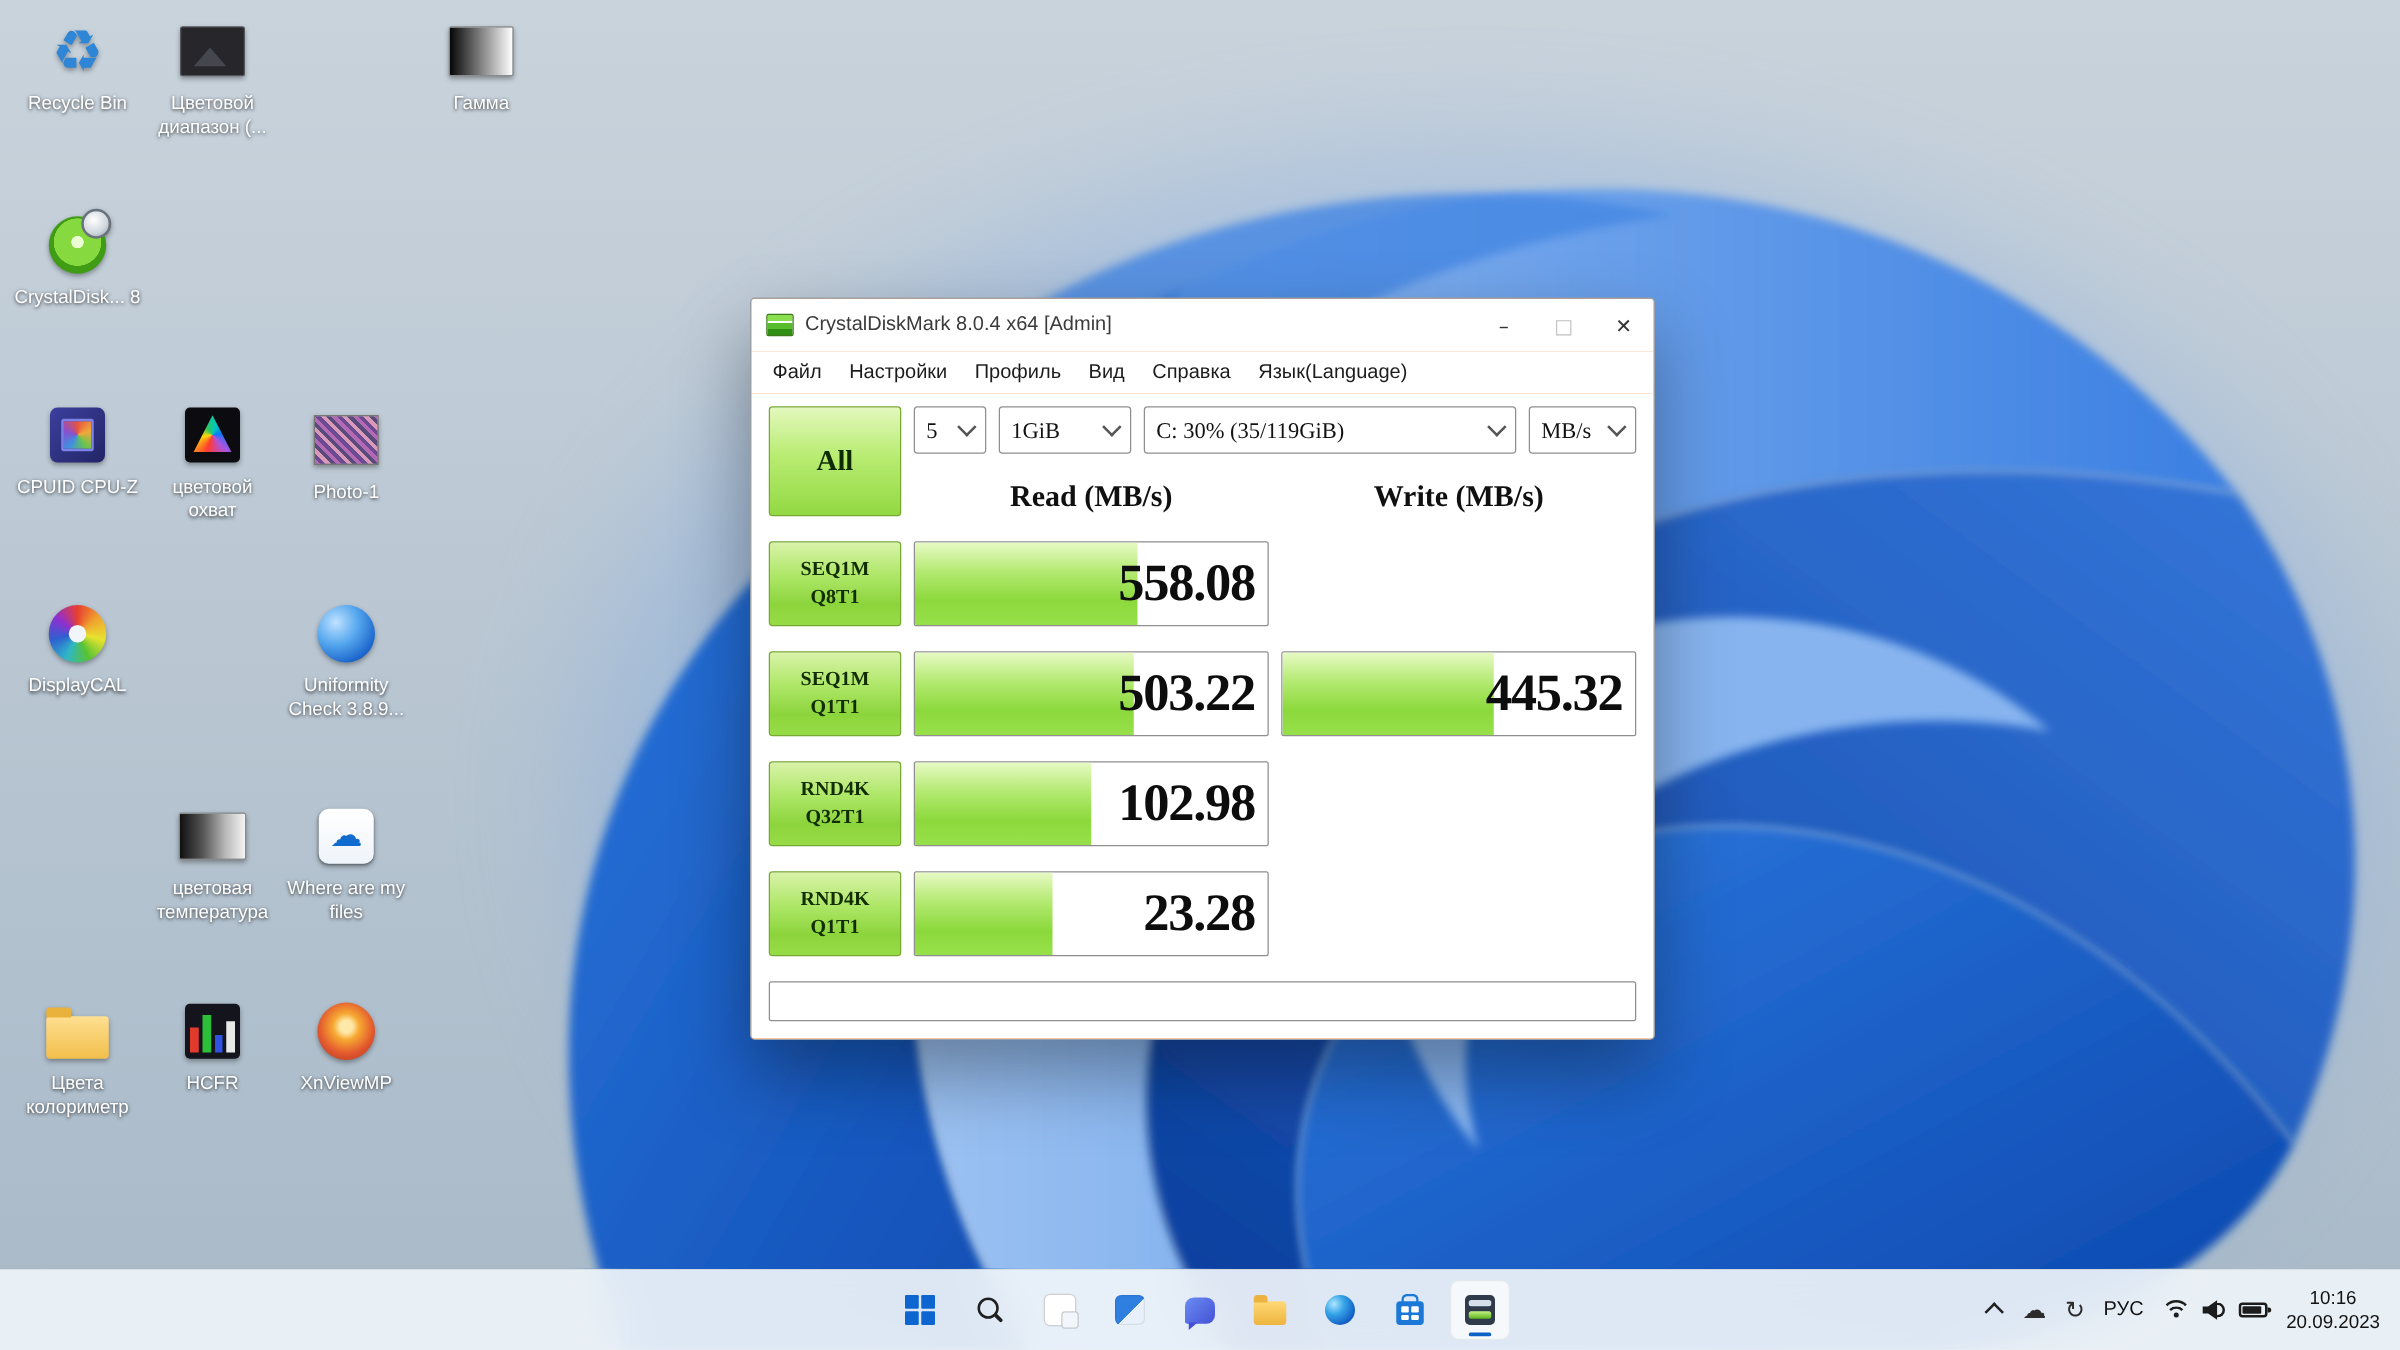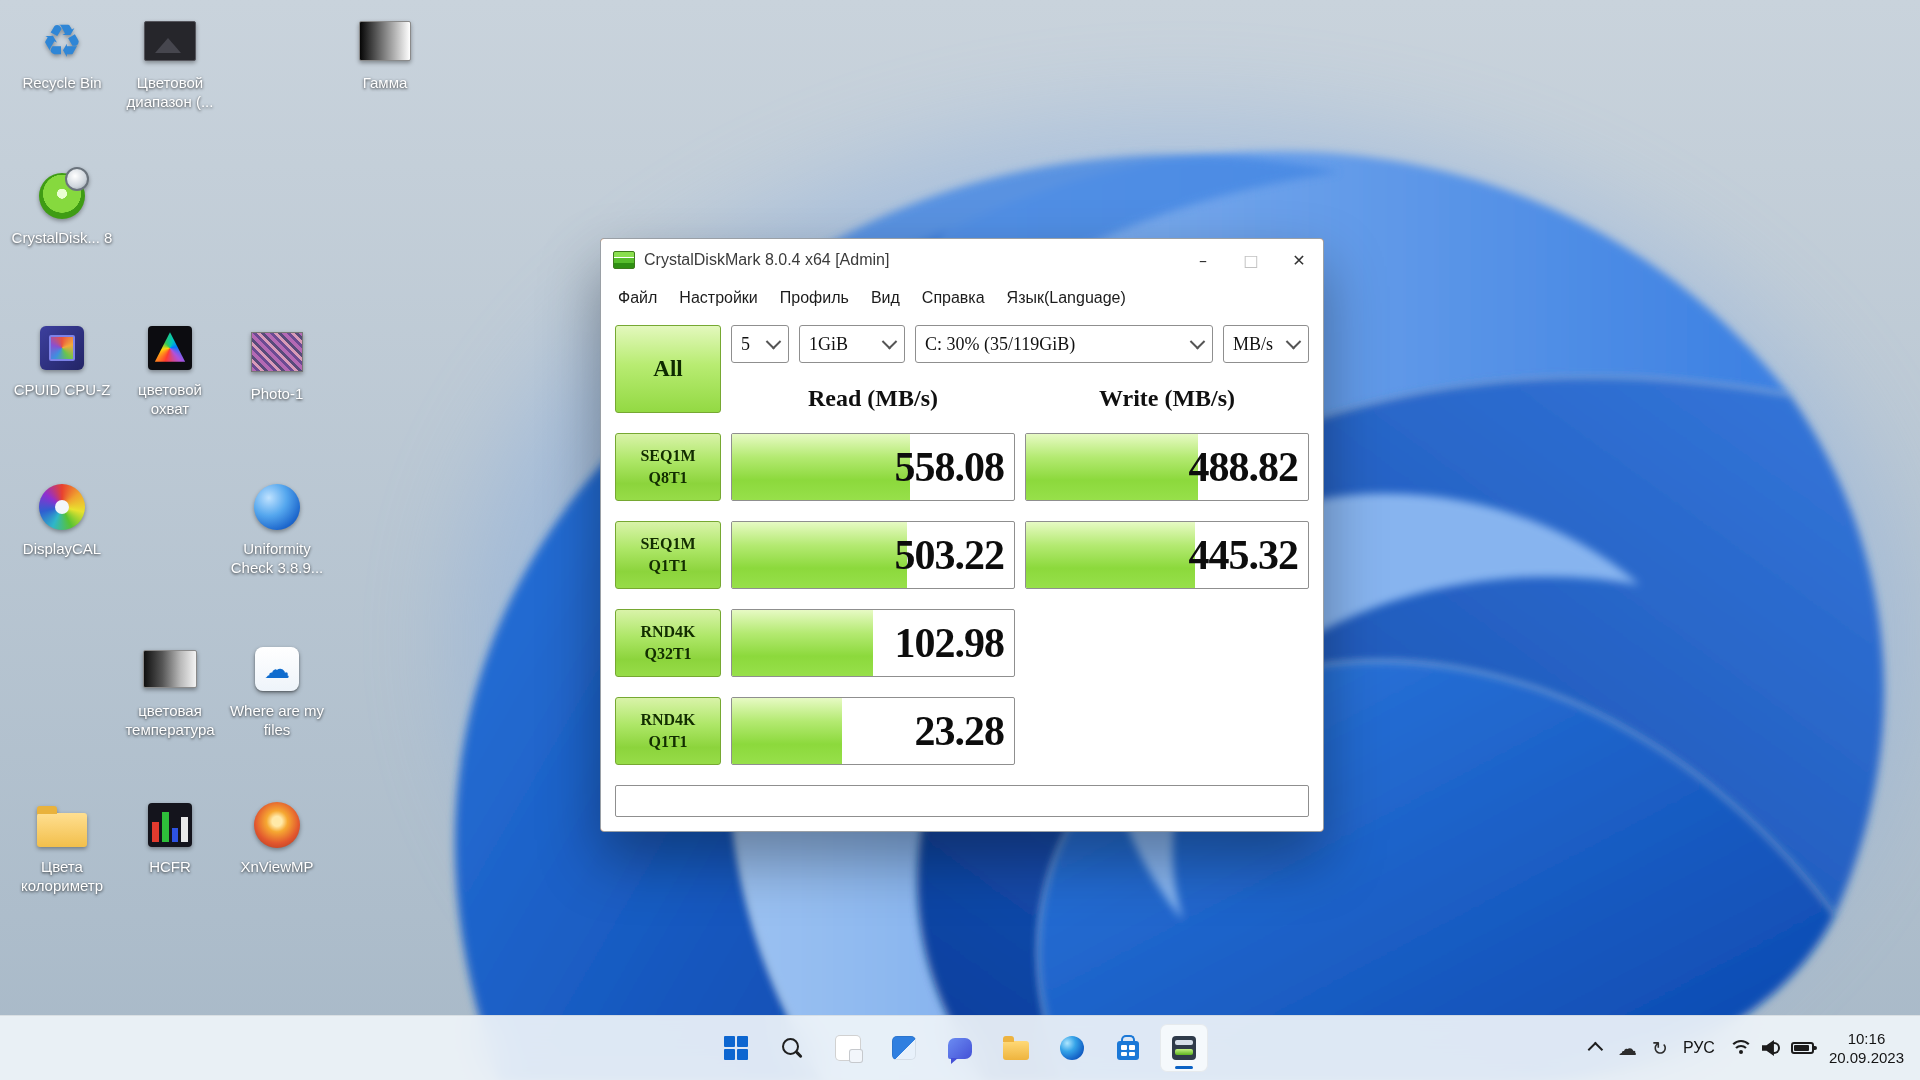--- a/index.html
+++ b/index.html
@@ -317,24 +317,20 @@
     <div class="hdr hdr-write">Write (MB/s)</div>
 
     <div class="btn-green test-btn" style="grid-row:3">
       <span>SEQ1M</span>
       <span>Q8T1</span>
     </div>
     <div class="cell" style="grid-row:3;grid-column:2">
       <div class="fill" style="width: 63%;"></div>
       <span class="num">558.08</span>
     </div>
-    <div class="cell" style="grid-row:3;grid-column:3">
-      <div class="fill" style="width: 61%;"></div>
-      <span class="num">488.82</span>
-    </div>
 
     <div class="btn-green test-btn" style="grid-row:4">
       <span>SEQ1M</span>
       <span>Q1T1</span>
     </div>
     <div class="cell" style="grid-row:4;grid-column:2">
       <div class="fill" style="width: 62%;"></div>
       <span class="num">503.22</span>
     </div>
     <div class="cell" style="grid-row:4;grid-column:3">

